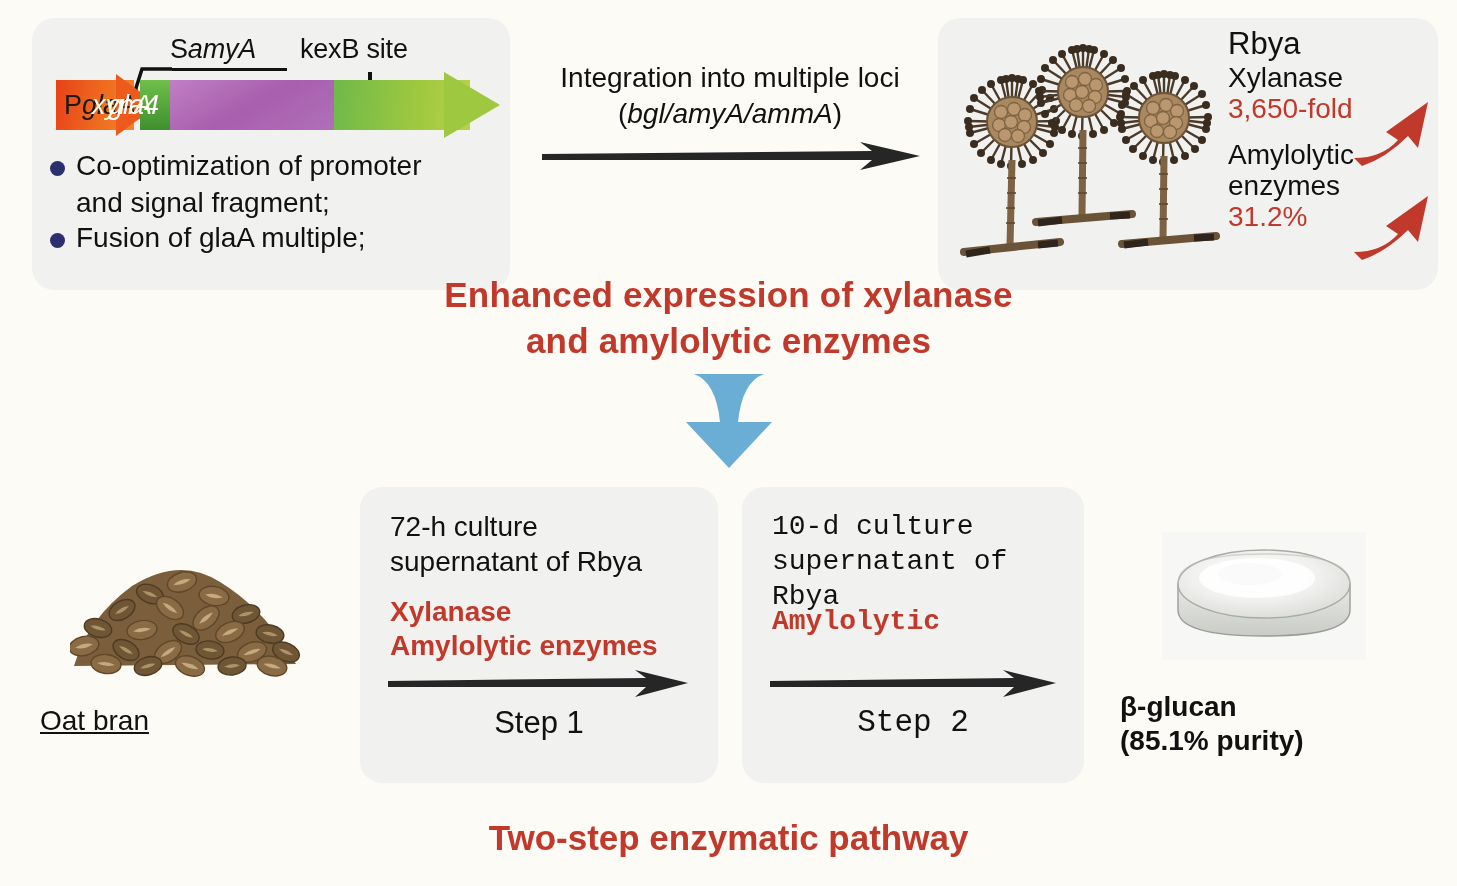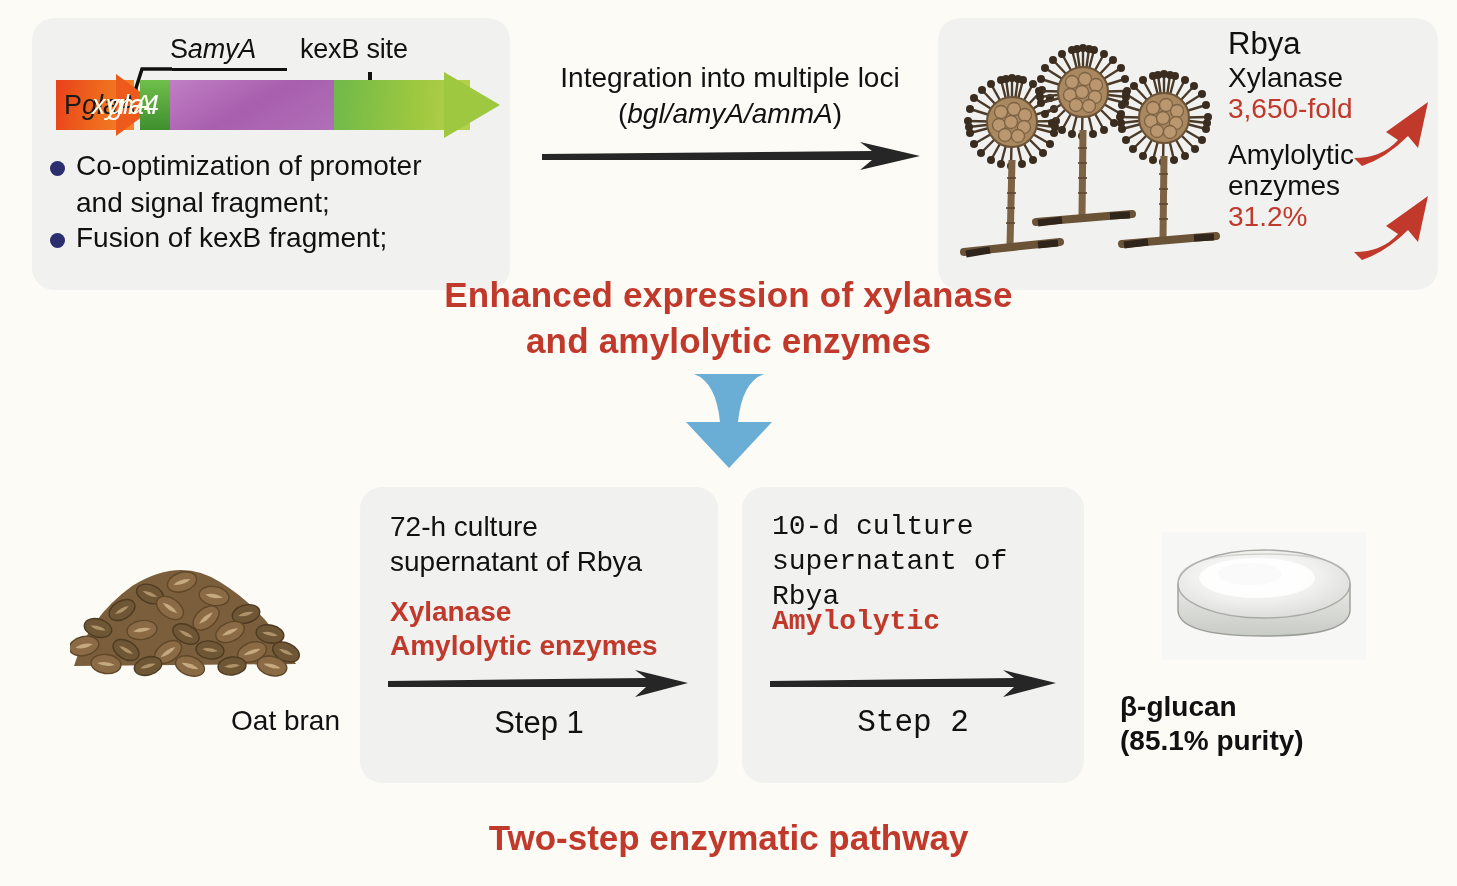--- a/index.html
+++ b/index.html
@@ -68,22 +68,22 @@
   #red-arrow-2{left:1352px;top:190px;}
 
   
   #center-heading{left:0;top:272px;width:1457px;text-align:center;
       font-size:35px;font-weight:bold;color:#c0392b;line-height:1.3;
       letter-spacing:.2px;}
   #blue-arrow{left:672px;top:368px;}
 
   
   #oat-art{left:70px;top:548px;}
-  #oat-label{left:40px;top:705px;width:300px;text-align:right;
-      font-size:28px;color:#111;}
+  #oat-label{left:40px;top:705px;width:300px;text-align:left;
+      font-size:28px;color:#111;text-decoration:underline;}
 
   #panel-step1{left:360px;top:487px;width:358px;height:296px;}
   #panel-step2{left:742px;top:487px;width:342px;height:296px;font-family:Liberation Mono, monospace;}
   .step-head{position:absolute;left:30px;top:22px;font-size:28px;color:#111;line-height:1.25;}
   .step-enz{position:absolute;left:30px;font-size:28px;font-weight:bold;color:#c0392b;line-height:1.2;}
   .step-arrow{position:absolute;}
   .step-num{position:absolute;width:100%;text-align:center;font-size:31px;color:#111;}
 
   #dish{left:1162px;top:532px;width:204px;height:128px;background:#f7f7f5;
       display:flex;align-items:center;justify-content:center;overflow:hidden;}
@@ -123,21 +123,21 @@
 </div>
 
 <div class="bullets">
   <div class="bullet-row">
     <div class="dot"></div>
     <div class="bullet-text">Co-optimization of promoter</div>
   </div>
   <div class="bullet-indent">and signal fragment;</div>
   <div class="bullet-row">
     <div class="dot"></div>
-    <div class="bullet-text">Fusion of kexB fragment;</div>
+    <div class="bullet-text">Fusion of glaA multiple;</div>
   </div>
 </div>
 
 <div class="abs" id="integration-text">
   <div>Integration into multiple loci</div>
   <div>(<span class="ital">bgl/amyA/ammA</span>)</div>
 </div>
 <svg class="abs" id="integration-arrow" width="378" height="34">
   <path d="M0 14 L330 11 L318 2 L378 16 L318 30 L330 20 L0 20 Z" fill="#262626"></path>
 </svg>

